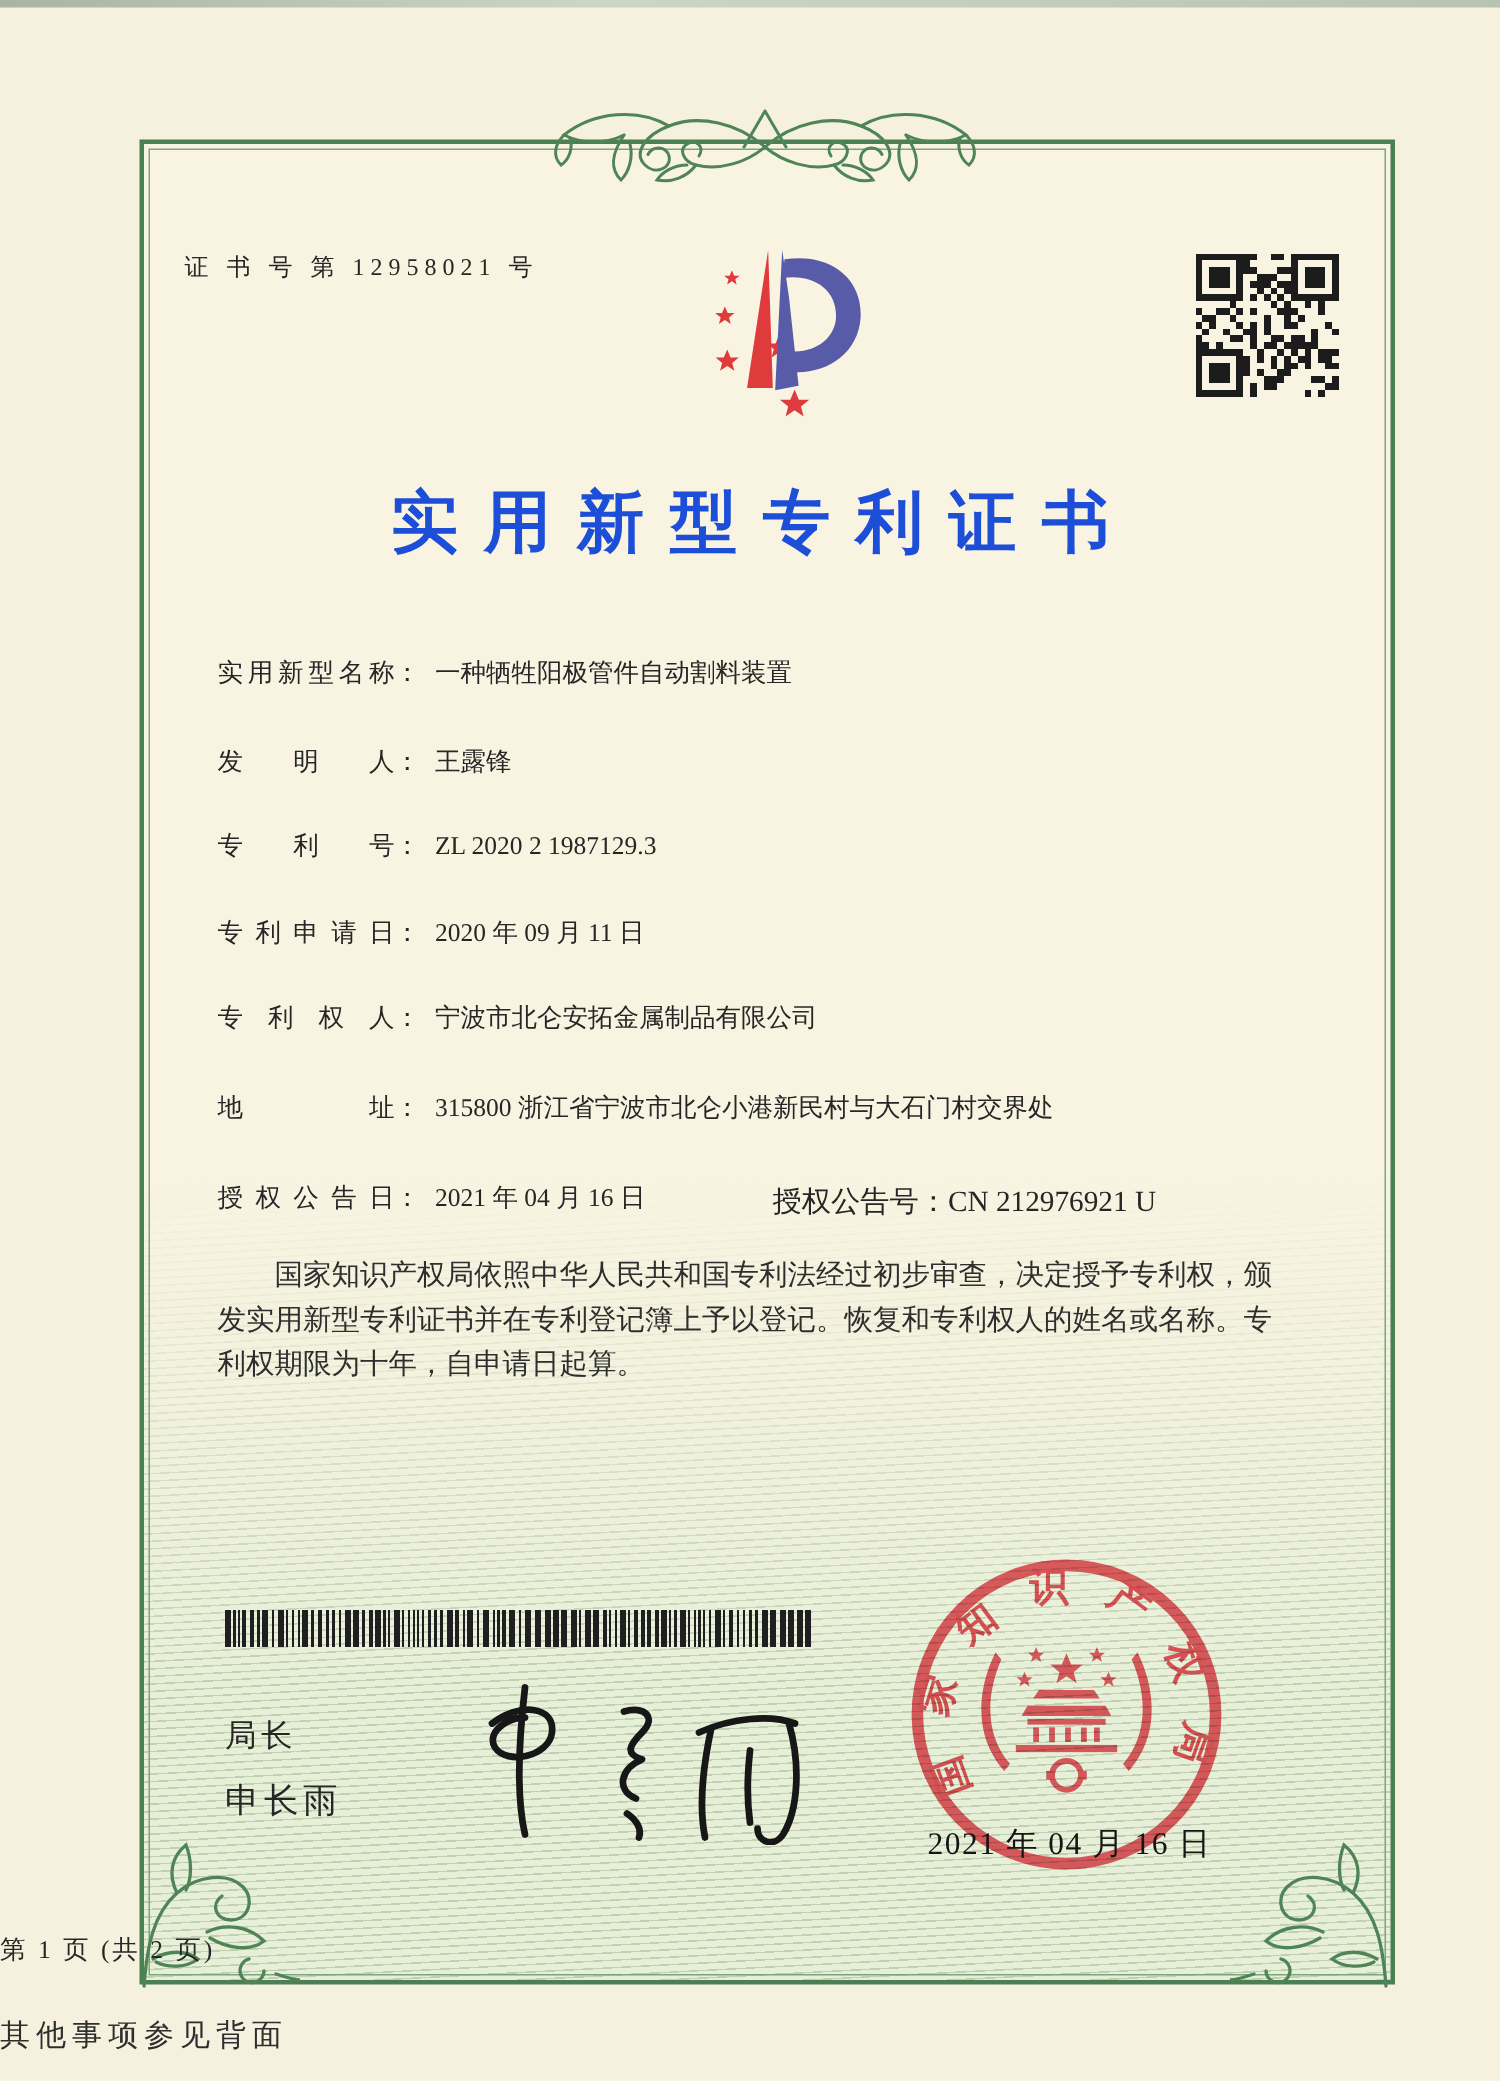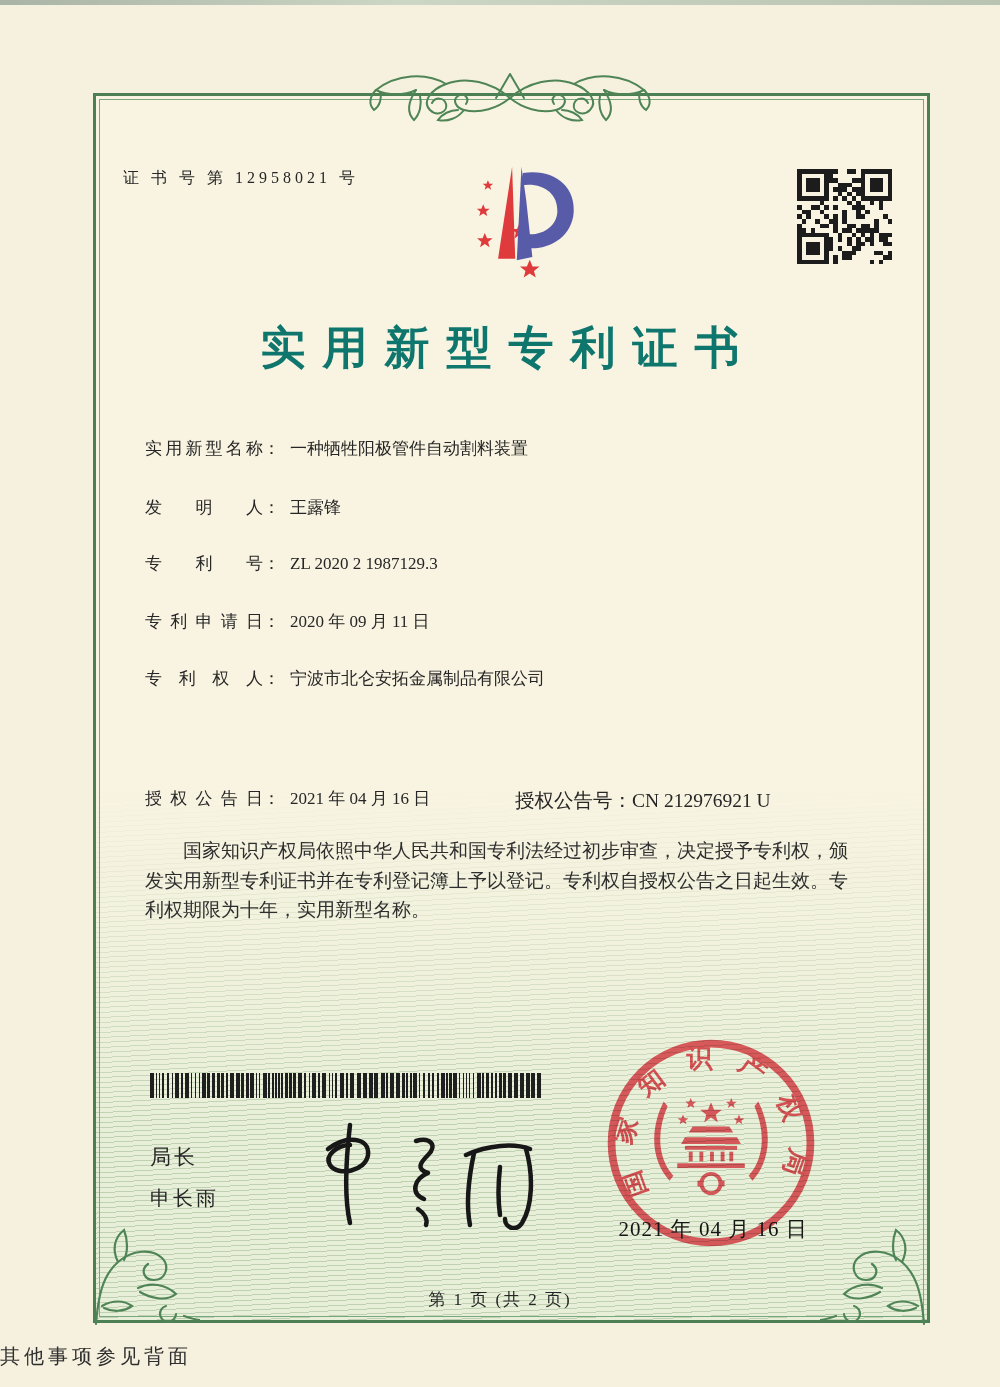--- a/index.html
+++ b/index.html
@@ -25,38 +25,38 @@
       #e8efd8;
   }
   .frame::after{
     content:"";position:absolute;inset:3px;border:1px solid #7aa67d;pointer-events:none;
   }
   .abs{position:absolute;}
   .cert-no{left:123px;top:168px;font-size:16px;letter-spacing:4px;}
   .logo{left:438px;top:152px;width:156px;height:126px;}
   .qr{left:795px;top:167px;width:100px;height:100px;}
   .title{left:0;right:0;top:318px;text-align:center;font-size:45px;font-weight:700;
-    letter-spacing:17px;text-indent:17px;color:#0f766e;}
+    letter-spacing:17px;text-indent:17px;color:#1d4ed8;}
   .frow{left:145px;font-size:17px;white-space:nowrap;}
   .frow .lab{display:inline-block;width:118px;text-align:justify;text-align-last:justify;vertical-align:bottom;}
   .frow .colon{margin-right:10px;}
   .r1{top:437px}.r2{top:496px}.r3{top:552px}.r4{top:610px}.r5{top:667px}.r6{top:727px}.r7{top:787px}
   .frow2{left:515px;top:787px;font-size:19.5px;white-space:nowrap;}
   .paras{left:145px;top:836px;width:716px;font-size:19px;line-height:29.5px;color:#2e2e2e;}
   .paras p{margin:0;text-indent:2em;}
   .barcode{left:150px;top:1073px;width:398px;height:25px;}
   .dir-label{left:150px;top:1143px;font-size:21px;letter-spacing:3px;
     font-family:"Liberation Sans","DejaVu Sans",sans-serif;}
-  .dir-name{left:150px;top:1185px;font-size:20px;letter-spacing:3px;
+  .dir-name{left:150px;top:1185px;font-size:23px;letter-spacing:3px;
     font-family:"Liberation Sans","DejaVu Sans",sans-serif;}
   .signature{left:298px;top:1118px;width:240px;height:112px;}
   .seal{left:600px;top:1032px;width:222px;height:222px;mix-blend-mode:multiply;z-index:5;}
   .seal-date{left:598px;top:1215px;width:230px;text-align:center;font-size:21px;
     letter-spacing:1px;z-index:6;color:#151515;}
-  .page-info{left:0;right:0;top:1288px;text-align:center;font-size:17px;letter-spacing:2px;}
+  .page-info{left:0;right:0;top:1288px;font-size:17px;letter-spacing:2px;}
   .back-note{left:0;right:0;top:1343px;font-size:20px;letter-spacing:4px;color:#2e2e2e;}
   .ornament-top{left:360px;top:62px;width:300px;height:64px;}
   .corner-bl{left:88px;top:1228px;width:112px;height:100px;}
   .corner-br{left:820px;top:1228px;width:112px;height:100px;transform:scaleX(-1);}
 </style>
 </head>
 <body>
 
 <div class="page">
   <div class="scan-edge"></div>
@@ -346,29 +346,32 @@
   </div>
   <div class="abs frow r3">
     <span class="lab">专利号</span><span class="colon">：</span><span>ZL 2020 2 1987129.3</span>
   </div>
   <div class="abs frow r4">
     <span class="lab">专利申请日</span><span class="colon">：</span><span>2020 年 09 月 11 日</span>
   </div>
   <div class="abs frow r5">
     <span class="lab">专利权人</span><span class="colon">：</span><span>宁波市北仑安拓金属制品有限公司</span>
   </div>
+  <div class="abs frow r6">
+    <span class="lab">地址</span><span class="colon">：</span><span>315800 浙江省宁波市北仑小港新民村与大石门村交界处</span>
+  </div>
   <div class="abs frow r7">
     <span class="lab">授权公告日</span><span class="colon">：</span><span>2021 年 04 月 16 日</span>
   </div>
   <div class="abs frow2">
     <span>授权公告号</span><span class="colon">：</span><span>CN 212976921 U</span>
   </div>
 
   <div class="abs paras">
-    <p>国家知识产权局依照中华人民共和国专利法经过初步审查，决定授予专利权，颁发实用新型专利证书并在专利登记簿上予以登记。专利权自授权公告之日起生效。专利权期限为十年，实用新型名称。</p>
+    <p>国家知识产权局依照中华人民共和国专利法经过初步审查，决定授予专利权，颁发实用新型专利证书并在专利登记簿上予以登记。恢复和专利权人的姓名或名称。专利权期限为十年，自申请日起算。</p>
   </div>
 
   <svg class="abs barcode" viewBox="0 0 398 25" preserveAspectRatio="none" id="barcode-svg" shape-rendering="crispEdges">
       <rect x="0" y="0" width="4" height="25" fill="#1f1f1f"></rect>
       <rect x="5.5" y="0" width="1.5" height="25" fill="#1f1f1f"></rect>
       <rect x="8.5" y="0" width="1.5" height="25" fill="#1f1f1f"></rect>
       <rect x="11.5" y="0" width="2.5" height="25" fill="#1f1f1f"></rect>
       <rect x="16.5" y="0" width="2.5" height="25" fill="#1f1f1f"></rect>
       <rect x="21.5" y="0" width="1.5" height="25" fill="#1f1f1f"></rect>
       <rect x="24.5" y="0" width="4" height="25" fill="#1f1f1f"></rect>

